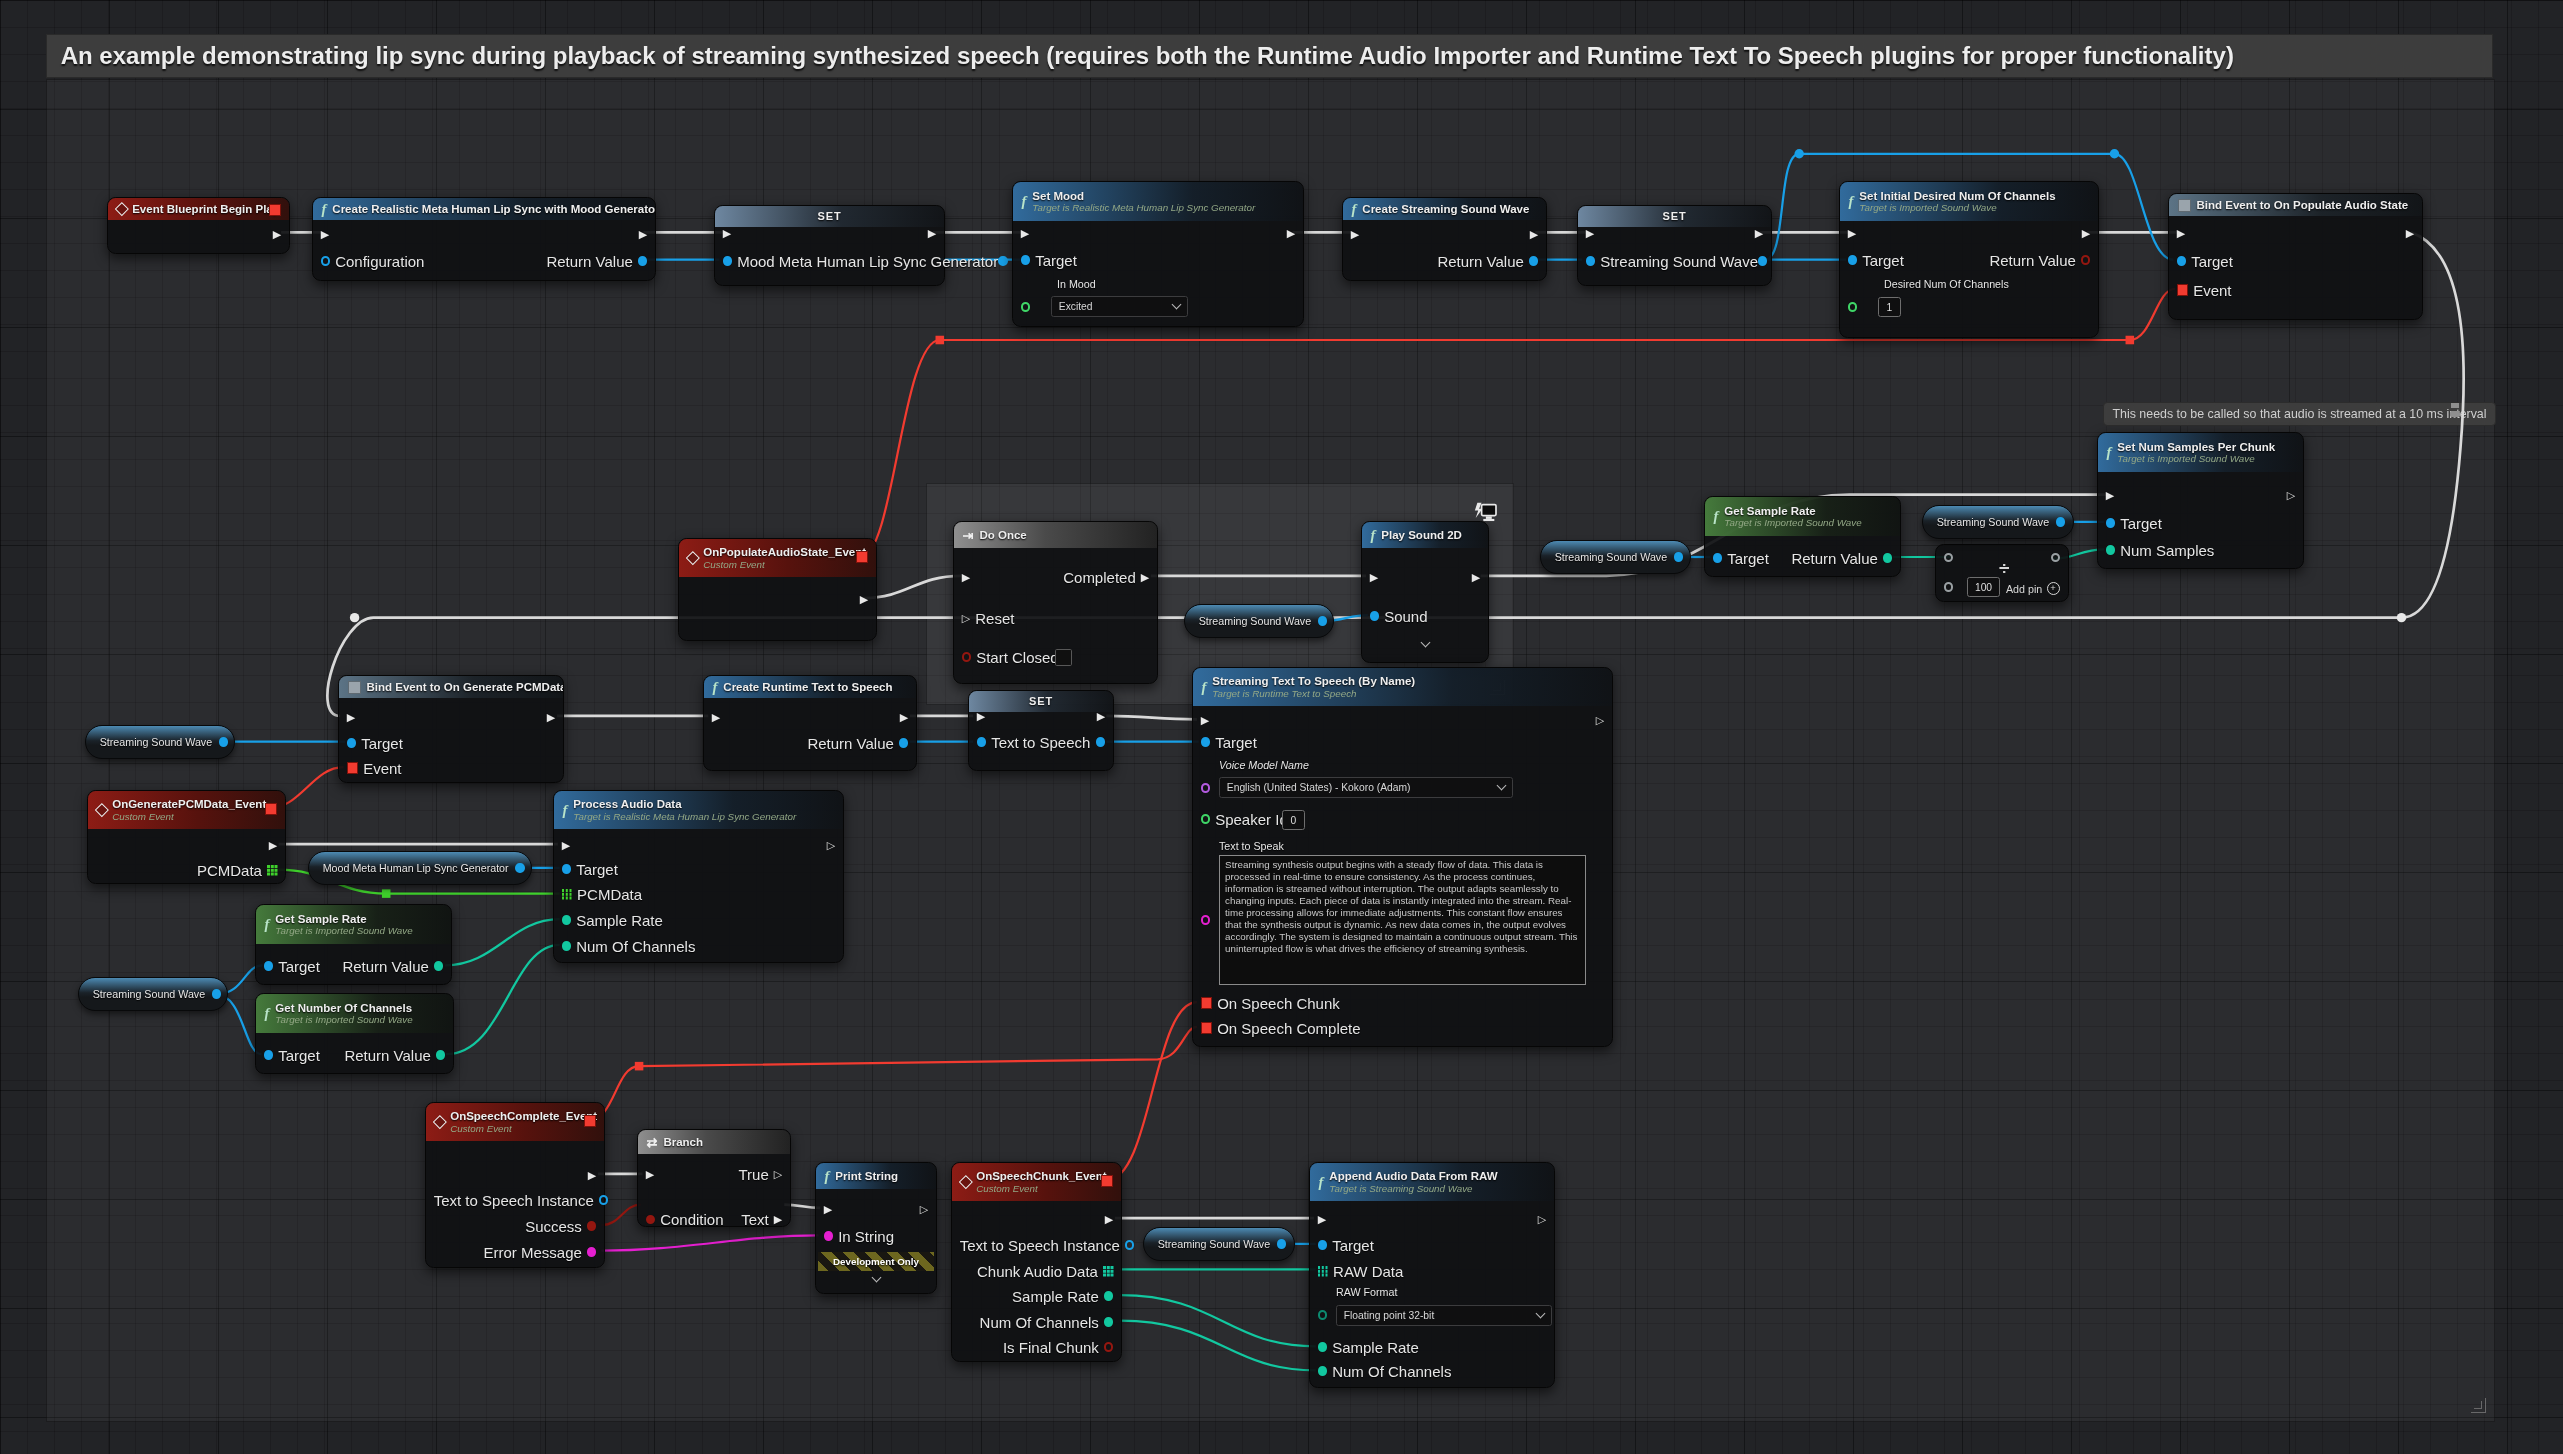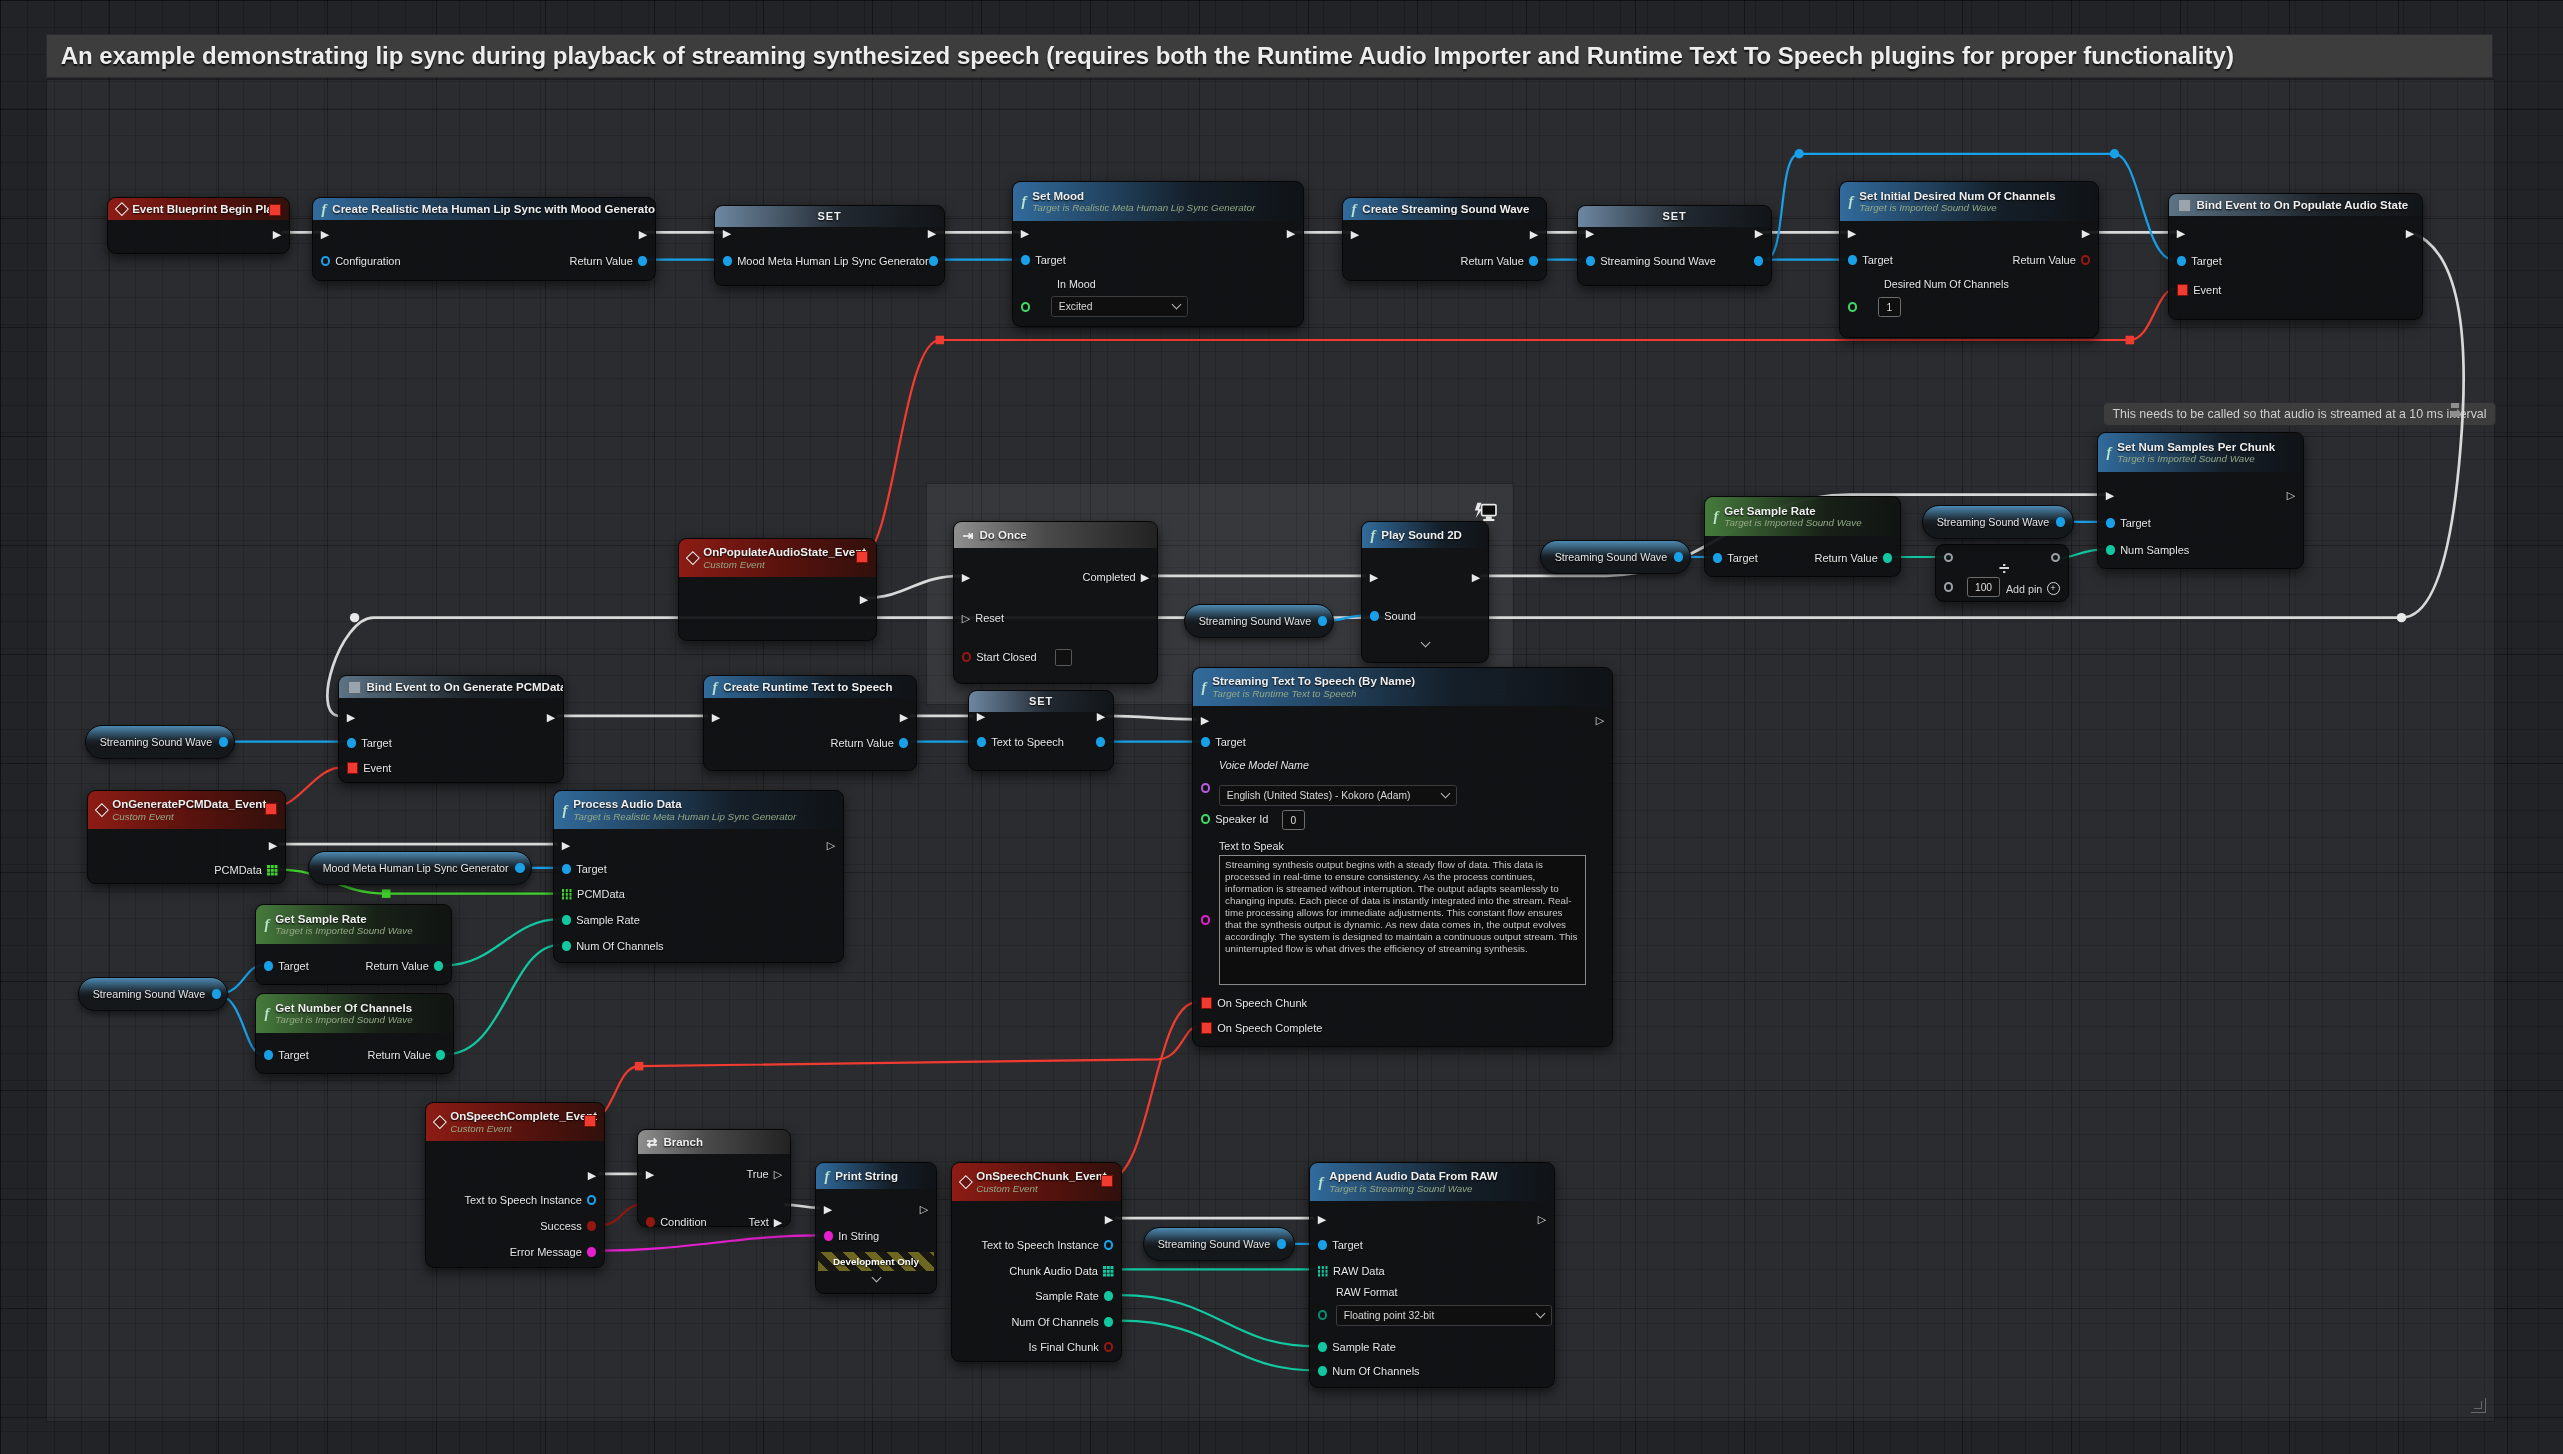--- a/index.html
+++ b/index.html
@@ -40,21 +40,21 @@
   .hd-set{background:linear-gradient(90deg,rgba(120,148,176,.9),rgba(52,68,84,.45) 55%,rgba(20,26,32,.3));justify-content:center;}
   .hd-set .ttl{font-size:11px;letter-spacing:0.9px;}
   .fico{font-family:"Liberation Serif",serif;font-style:italic;font-weight:bold;color:#b9e4c9;font-size:14.5px;line-height:1;}
   .evico{width:7.7px;height:7.7px;border:1.7px solid #eee;transform:rotate(45deg);background:rgba(0,0,0,.2);flex:none;}
   .bindico{width:11px;height:11px;background:#9aa4ac;border:1.7px solid #5f6a72;flex:none;}
   .mico{color:#f0f0f0;font-size:13px;font-weight:bold;}
   .hpin{position:absolute;right:7.7px;width:10.3px;height:10.3px;background:#f23b30;border:0.9px solid #7e120b;}
   .row{position:absolute;left:7.7px;right:7.7px;height:22px;display:flex;align-items:center;}
   .lg{display:flex;align-items:center;gap:5.1px;}
   .rg{display:flex;align-items:center;gap:5.1px;margin-left:auto;}
-  .plbl{color:#e6e6e6;font-size:11px;white-space:nowrap;text-shadow:0 0.9px 0.9px #000;}
+  .plbl{color:#e6e6e6;font-size:15px;white-space:nowrap;text-shadow:0 0.9px 0.9px #000;}
   .labonly{position:absolute;color:#e6e6e6;font-size:10.7px;white-space:nowrap;text-shadow:0 0.9px 0.9px #000;}
   .pcirc{width:9.4px;height:9.4px;border-radius:50%;border:2.1px solid;box-sizing:border-box;flex:none;}
   .psq{width:9.4px;height:9.4px;flex:none;}
   .pexec{font-size:11px;line-height:1;flex:none;color:#e8e8e8;text-shadow:0 0 0.9px #000;}
   .pin-grid{position:relative;width:10.3px;height:10.3px;flex:none;}
   .pin-grid i{position:absolute;left:0;top:0;width:2.7px;height:2.7px;background:currentColor;
     box-shadow:3.8px 0 currentColor,7.5px 0 currentColor,0 3.8px currentColor,3.8px 3.8px currentColor,
     7.5px 3.8px currentColor,0 7.5px currentColor,3.8px 7.5px currentColor,7.5px 7.5px currentColor;}
   .select{position:absolute;height:20.5px;background:#0f0f10;border:0.9px solid #3c3c3e;border-radius:2.6px;
     display:flex;align-items:center;color:#d8d8d8;font-size:10.3px;padding:0 6.8px;box-sizing:border-box;gap:6.8px;}
@@ -605,21 +605,21 @@
             <span class="pcirc" style="border-color: rgb(24, 160, 232); background: rgb(24, 160, 232);"></span>
             <span class="plbl">Target</span>
           </span>
         </div>
         <div class="labonly" style="left: 26px; top: 91px; font-style: italic;">Voice Model Name</div>
         <div class="row" style="top: 109px;">
           <span class="lg">
             <span class="pcirc" style="border-color: rgb(180, 91, 224);"></span>
           </span>
         </div>
-        <div class="select" style="left: 26px; top: 109px; width: 238px; margin-top: 8px;">
+        <div class="select" style="left: 26px; top: 109px; width: 294px;">
           <span class="sv">English (United States) - Kokoro (Adam)</span>
           <span class="chev"></span>
         </div>
         <div class="row" style="top: 140px;">
           <span class="lg">
             <span class="pcirc" style="border-color: rgb(63, 214, 103);"></span>
             <span class="plbl">Speaker Id</span>
           </span>
         </div>
         <div class="numbox" style="left: 89px; top: 142px; width: 20.5px;">0</div>

